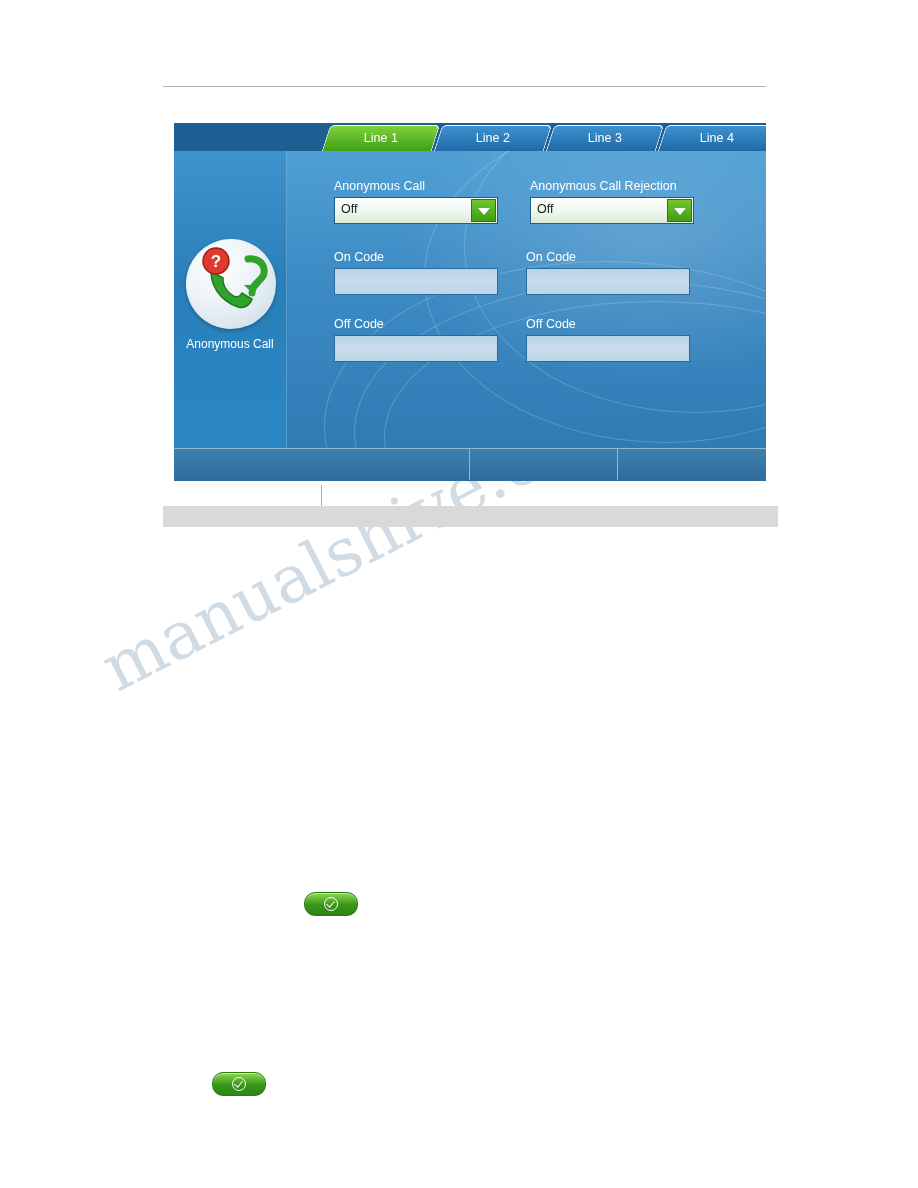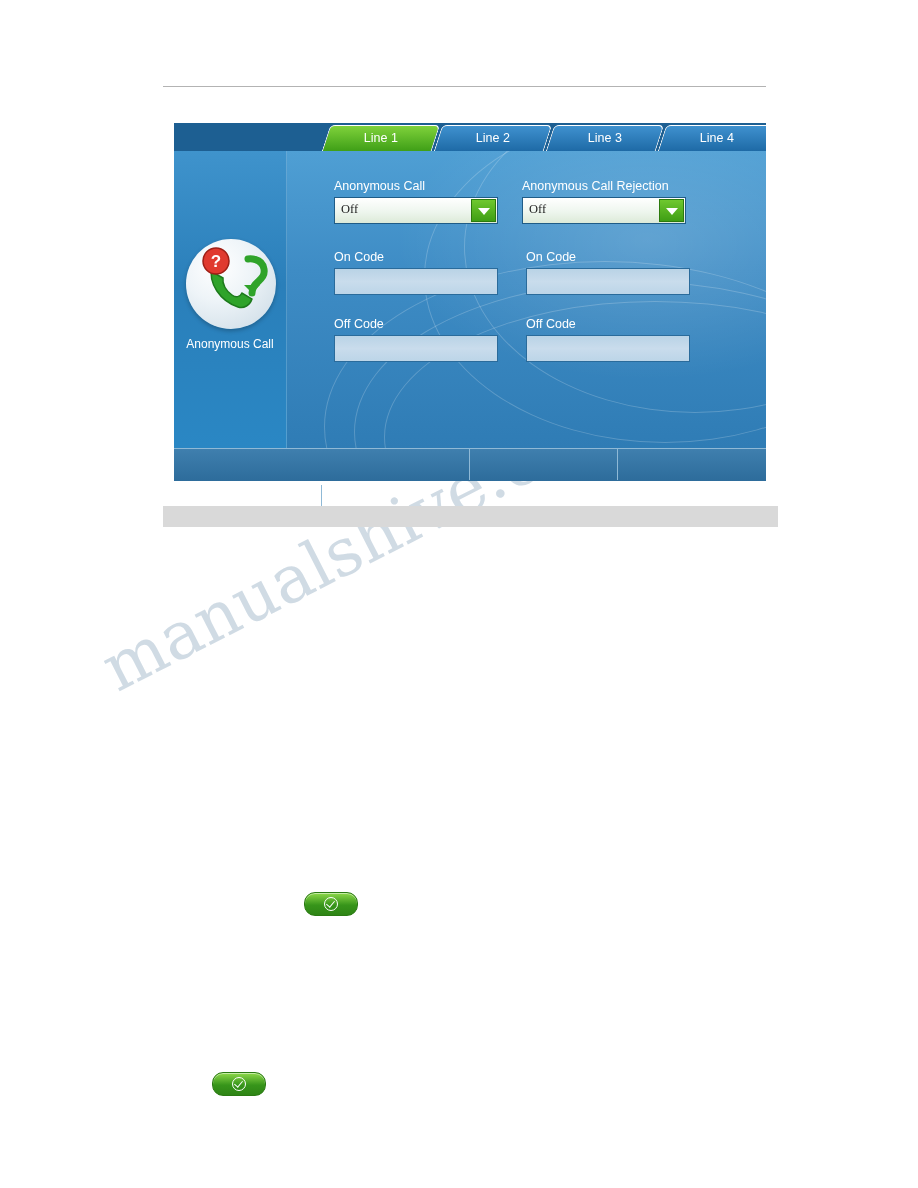--- a/index.html
+++ b/index.html
@@ -148,21 +148,20 @@
     margin-bottom: 4px;
     white-space: nowrap;
   }
   .select {
     position: relative;
     width: 164px;
     height: 27px;
     background: linear-gradient(180deg, #ffffff 0%, #eef6ee 55%, #dcead8 100%);
     border: 1px solid #1f5c87;
     box-sizing: border-box;
-    font-family: Liberation Serif, serif;
   }
   .select .val {
     position: absolute;
     left: 6px; top: 4px;
     font-size: 12.5px;
     color: #1a1a1a;
   }
   .select .arrow {
     position: absolute;
     right: 1px; top: 1px;
@@ -320,21 +319,21 @@
     <div class="form">
 
       <div class="fld" style="left:48px; top:28px;">
         <div class="fld-label">Anonymous Call</div>
         <div class="select">
           <div class="val">Off</div>
           <div class="arrow"></div>
         </div>
       </div>
 
-      <div class="fld" style="left:236px; top:28px;">
+      <div class="fld" style="left:244px; top:28px;">
         <div class="fld-label">Anonymous Call Rejection</div>
         <div class="select">
           <div class="val">Off</div>
           <div class="arrow"></div>
         </div>
       </div>
 
       <div class="fld" style="left:48px; top:99px;">
         <div class="fld-label">On Code</div>
         <div class="textbox"></div>

